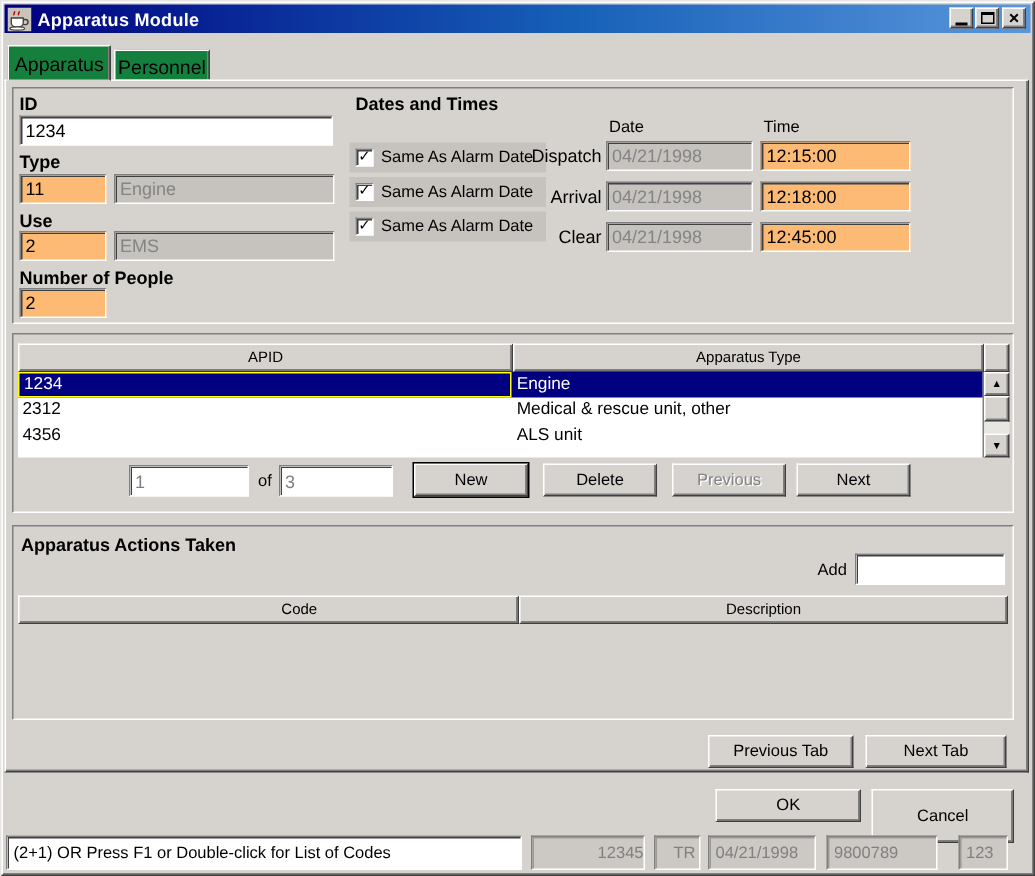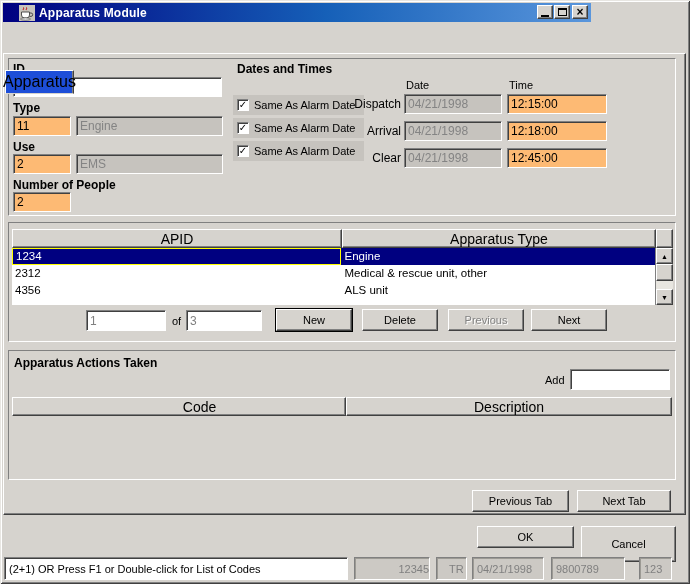--- a/index.html
+++ b/index.html
@@ -6,38 +6,38 @@
   *{box-sizing:border-box;}
   .window{
     position:relative;width:690px;height:584px;background:#d6d3ce;
     font-family:"Liberation Sans","DejaVu Sans",sans-serif;font-size:12px;color:#000;
     box-shadow:inset 1px 1px 0 #e8e6e2, inset -1px -1px 0 #404040,
                inset 2px 2px 0 #fff, inset -2px -2px 0 #808080;
     overflow:hidden;
   }
   .abs{position:absolute;}
   .titlebar{
-    left:3px;top:3px;width:588px;height:19px;
+    left:3px;top:3px;width:684px;height:19px;
     background:linear-gradient(to right,#000080,#1660b8 55%,#5a96dc);
-    display:flex;align-items:center;padding-left:16px;
+    display:flex;align-items:center;padding-left:2px;
   }
   .title-text{color:#fff;font-weight:bold;font-size:12px;margin-left:4px;letter-spacing:.2px;}
   .tb-btn{
     position:absolute;top:2px;width:16px;height:14px;background:#d6d3ce;
     border:1px solid;border-color:#fff #404040 #404040 #fff;
     box-shadow:inset -1px -1px 0 #808080;
     display:flex;align-items:center;justify-content:center;cursor:default;
   }
   .glyph-min{width:8px;height:2px;background:#000;margin-top:7px;}
   .glyph-max{width:9px;height:8px;border:1px solid #000;border-top:2px solid #000;}
   .glyph-close{font-size:12px;font-weight:bold;line-height:10px;}
   .tab{
-    background:#1d4ed8;border:1px solid;border-color:#fff #404040 #d6d3ce #fff;
+    background:#15803d;border:1px solid;border-color:#fff #404040 #d6d3ce #fff;
     box-shadow:inset -1px 0 0 #808080;
-    display:flex;align-items:center;justify-content:center;font-size:16px;margin-top:40px;
+    display:flex;align-items:center;justify-content:center;font-size:13px;
   }
   .tab.inactive{border-bottom:none;box-shadow:inset -1px 0 0 #808080;}
   .content-panel{
     left:3px;top:53px;width:683px;height:462px;background:#d6d3ce;
     border:1px solid;border-color:#fff #404040 #404040 #fff;
     box-shadow:inset -1px -1px 0 #808080;
   }
   .panel{border:1px solid;border-color:#808080 #fff #fff #808080;background:#d6d3ce;}
   .lbl{font-weight:bold;font-size:12px;}
   .small-lbl{font-size:11px;}
@@ -63,21 +63,21 @@
     background:#d6d3ce;border:1px solid;border-color:#fff #404040 #404040 #fff;
     box-shadow:inset -1px -1px 0 #808080;
     font-size:11px;display:flex;align-items:center;justify-content:center;cursor:default;
     font-family:"Liberation Sans","DejaVu Sans",sans-serif;
   }
   .btn.default{outline:1px solid #000;}
   .btn.disabled{color:#848484;text-shadow:1px 1px 0 #fff;}
   .hdr-cell{
     background:#d6d3ce;border:1px solid;border-color:#fff #404040 #404040 #fff;
     box-shadow:inset -1px -1px 0 #808080;
-    font-size:14px;display:flex;align-items:center;justify-content:center;
+    font-size:10px;display:flex;align-items:center;justify-content:center;
   }
   .tbl-body{background:#fff;border-right:1px solid #808080;}
   .tbl-row{display:flex;height:17px;font-size:11.5px;align-items:center;}
   .tbl-row .c1{width:330px;padding-left:3px;height:17px;line-height:17px;}
   .tbl-row .c2{width:314px;padding-left:3px;height:17px;line-height:17px;}
   .row-sel{background:#000080;color:#fff;}
   .row-sel .c1{border:1px solid #ffff00;line-height:15px;}
   .sb-btn{
     width:17px;height:16px;background:#d6d3ce;
     border:1px solid;border-color:#fff #404040 #404040 #fff;

